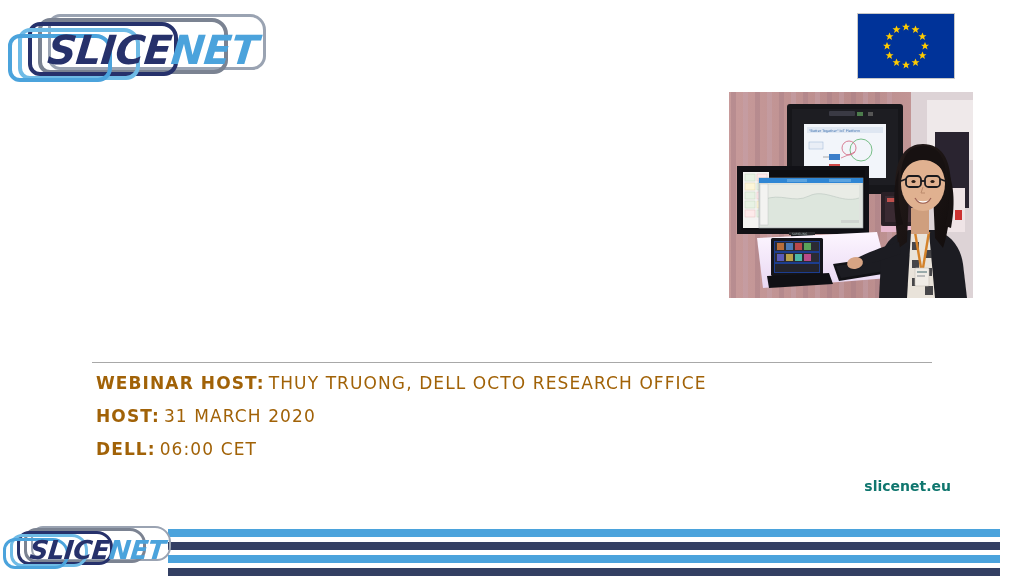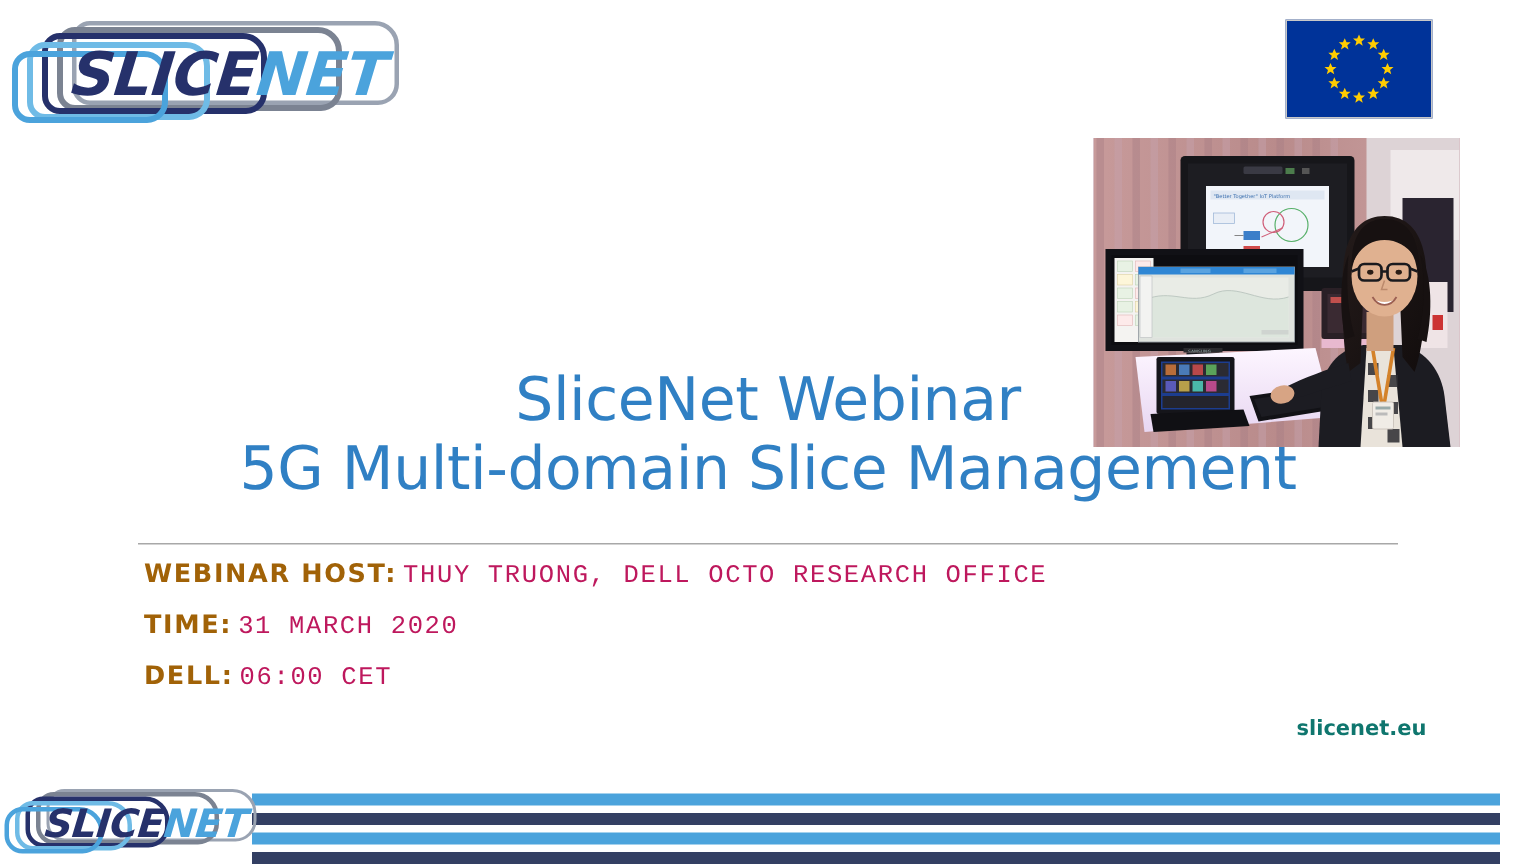--- a/index.html
+++ b/index.html
@@ -92,21 +92,21 @@
   
   .details { position:absolute; left:96px; top:373px; width:860px; }
   .detail-row {
     font-family:"DejaVu Sans", sans-serif;
     font-size:17px;
     letter-spacing:1.1px;
     margin-bottom:13px;
     white-space:nowrap;
   }
   .detail-label { font-weight:bold; color:#a16207; }
-  .detail-value { font-weight:400; color:#be185d; margin-left:4px;font-family:Liberation Mono, monospace; }
+  .detail-value { font-weight:400; color:#a16207; margin-left:4px; }
 
   
   .contact {
     position:absolute; right:73px; top:476px;
     text-align:center;
     font-family:"DejaVu Sans", sans-serif;
     font-size:14px;
     font-weight:bold;
     color:#0f766e;
     line-height:1.5;
@@ -346,33 +346,29 @@
         <path d="M186 107 C190 112 198 112 202 107 C198 110 190 110 186 107 Z" fill="#fff"></path>
         <path d="M186 106 C190 113 198 113 202 106" fill="none" stroke="#9b5f52" stroke-width="1.2"></path>
 
         <path d="M170 150 C156 154 140 160 128 166 C124 168 124 174 129 175 C142 172 158 166 172 162 Z" fill="#1c1c22"></path>
 
         <ellipse cx="126" cy="171" rx="8" ry="6" fill="#d7a484" transform="rotate(-12 126 171)"></ellipse>
       </g>
     </svg>
   </div>
 
-  <div class="title-block">
-    <div class="title-line" id="title-1">SliceNet Webinar</div>
-    <div class="title-line" id="title-2">5G Multi-domain Slice Management</div>
-  </div>
 
   <div id="divider"></div>
 
   <div class="details">
     <div class="detail-row">
       <span class="detail-label">WEBINAR HOST:</span><span class="detail-value">THUY TRUONG, DELL OCTO RESEARCH OFFICE</span>
     </div>
     <div class="detail-row">
-      <span class="detail-label">TIME:</span><span class="detail-value">31 MARCH 2020</span>
+      <span class="detail-label">HOST:</span><span class="detail-value">31 MARCH 2020</span>
     </div>
     <div class="detail-row">
       <span class="detail-label">DELL:</span><span class="detail-value">06:00  CET</span>
     </div>
   </div>
 
   <div class="contact">
     <div>slicenet.eu</div>
   </div>
 

